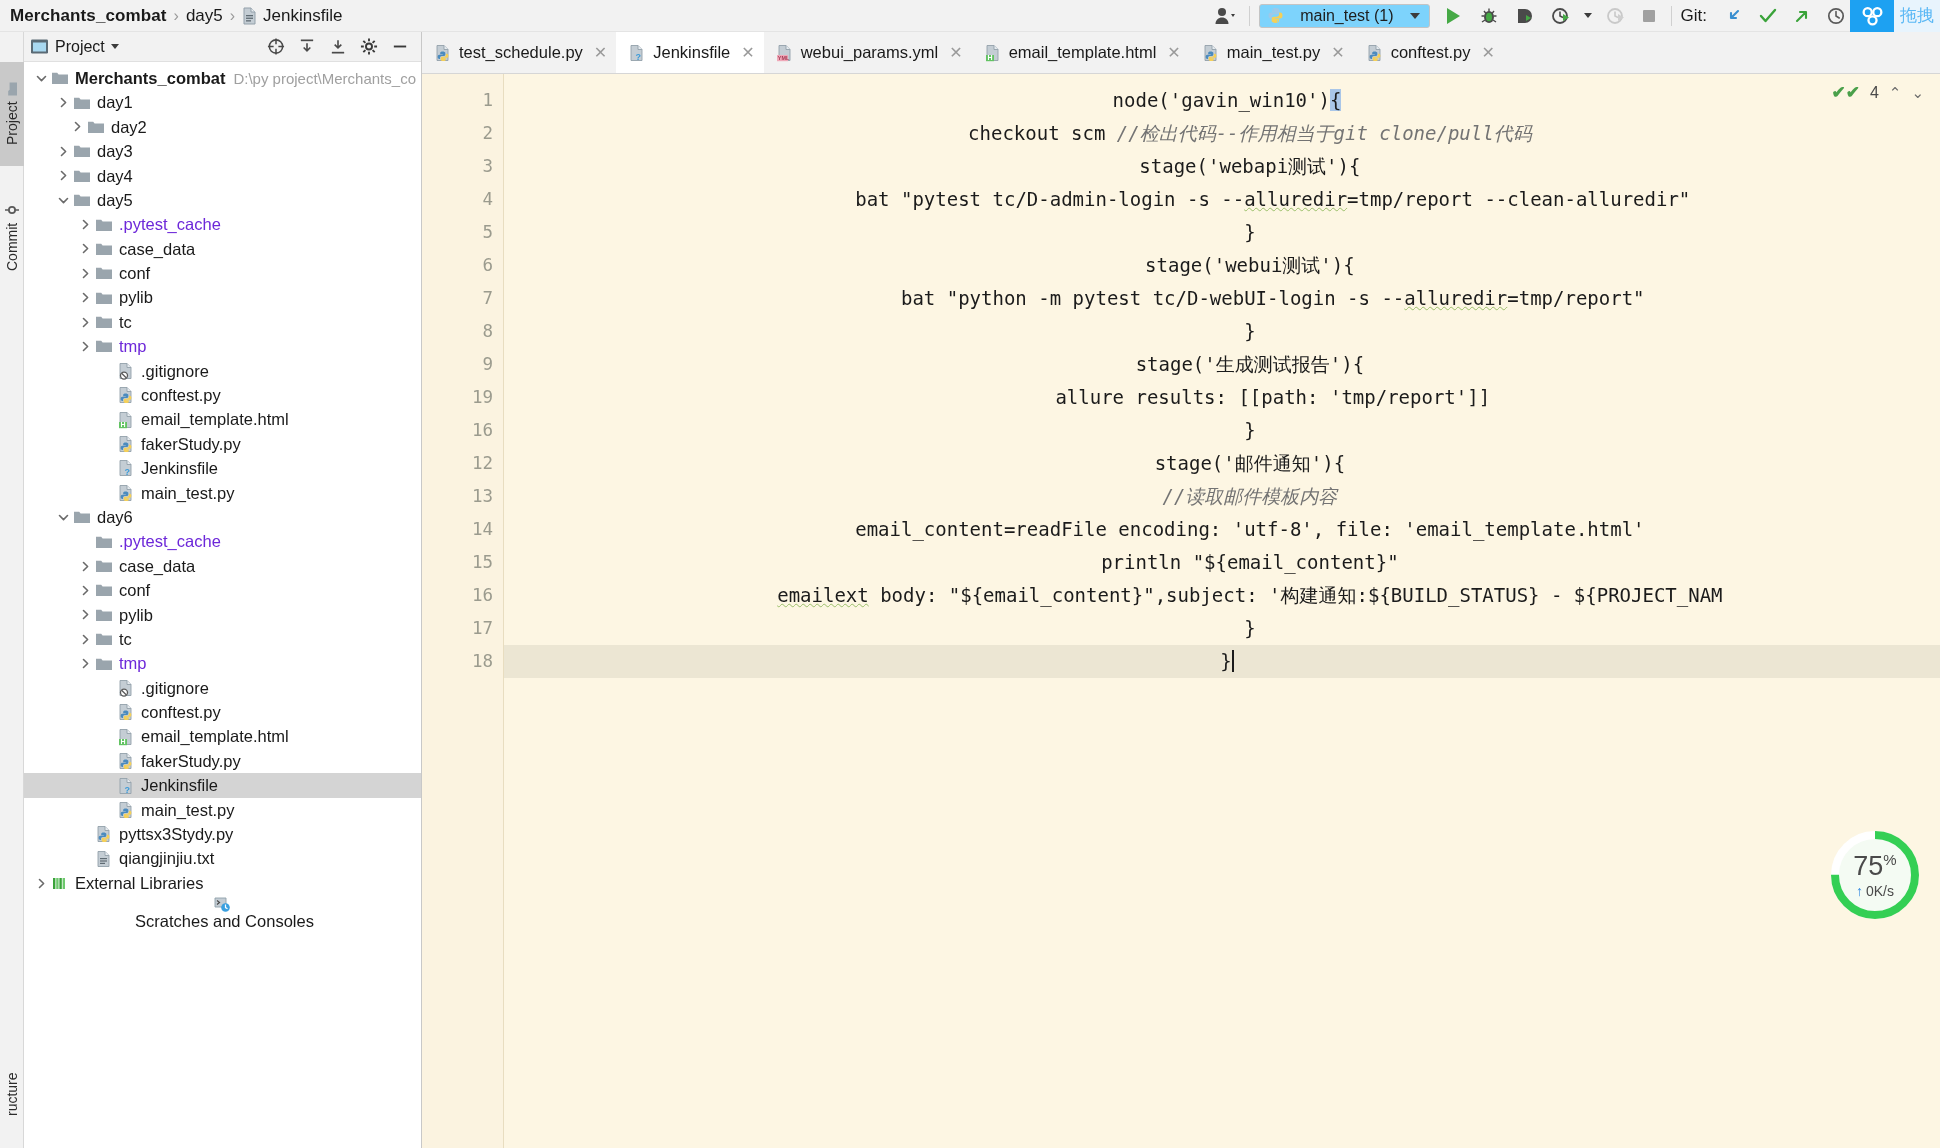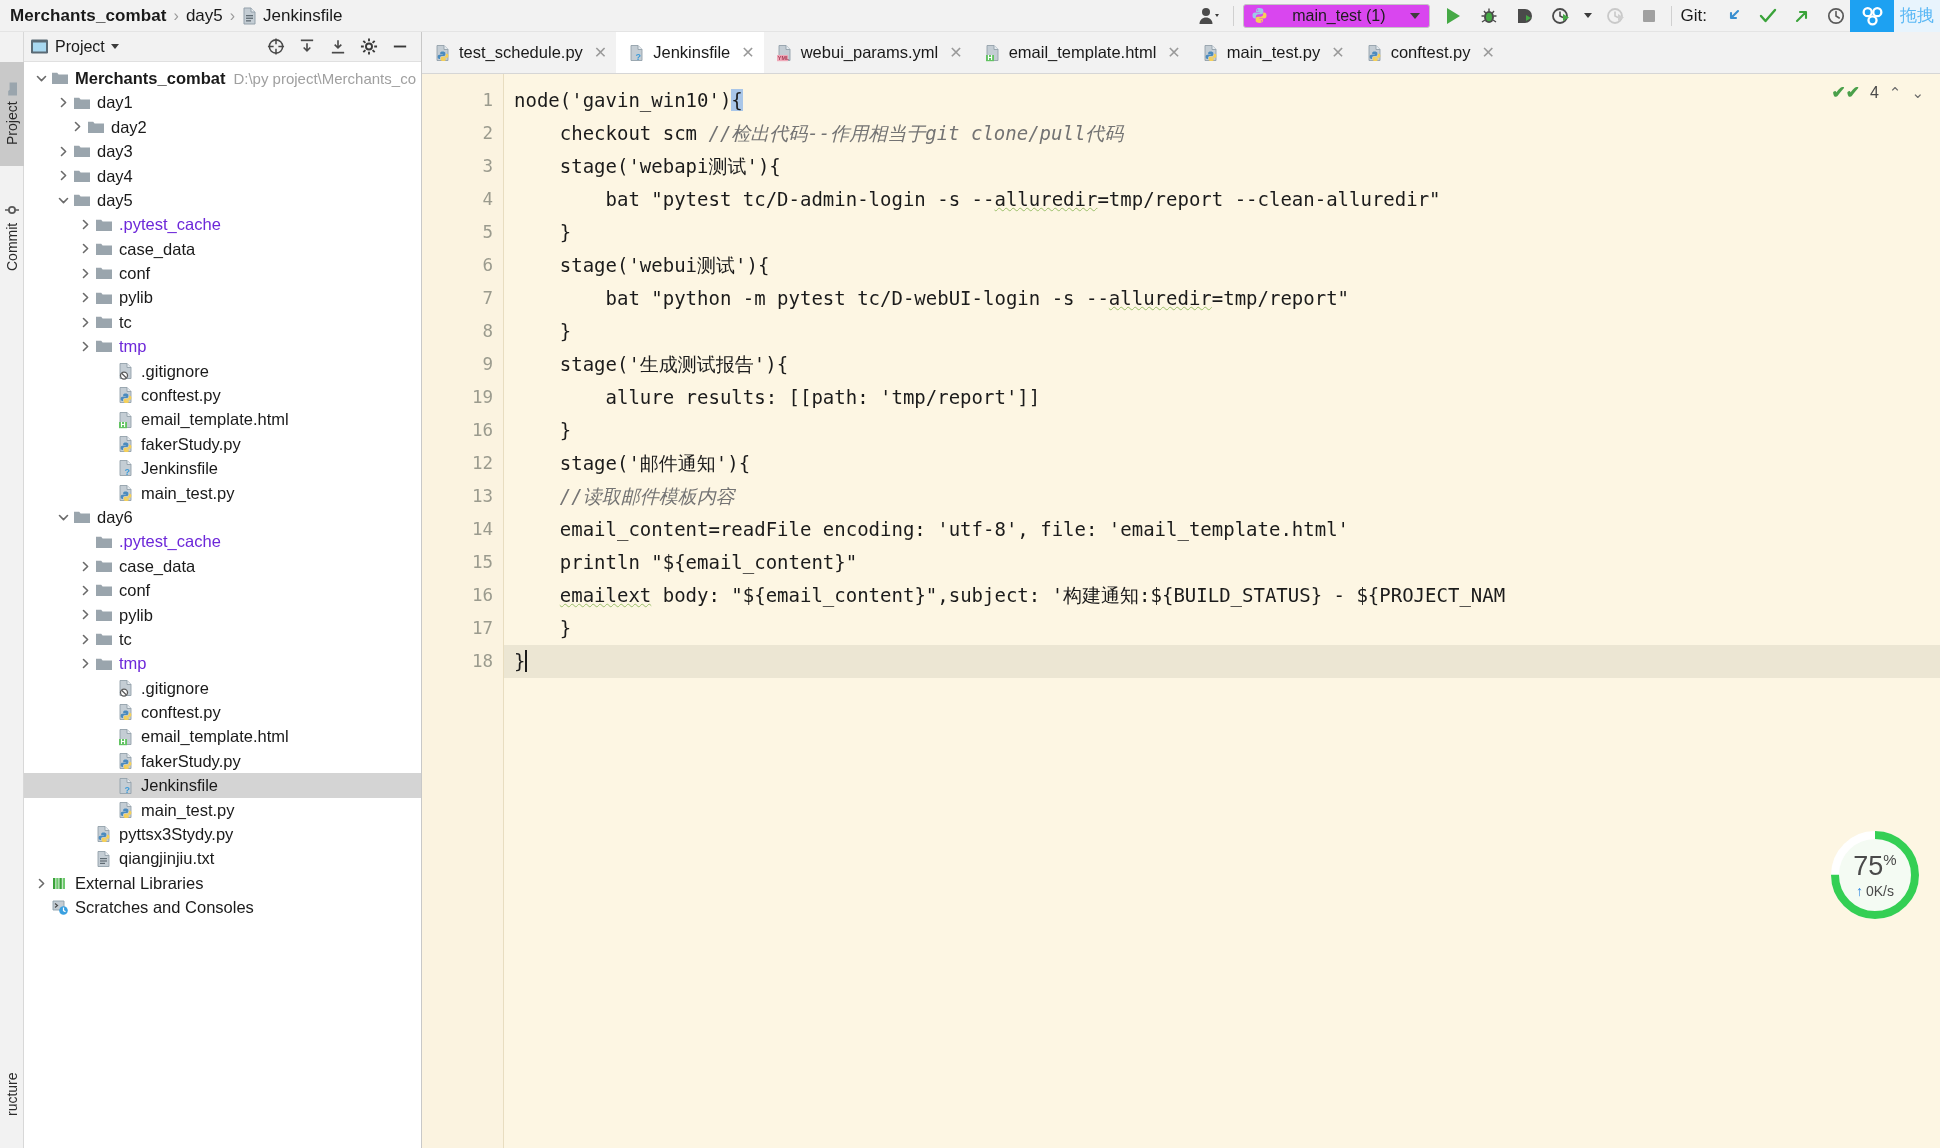--- a/index.html
+++ b/index.html
@@ -24,23 +24,23 @@
   .breadcrumb { display: flex; align-items: center; gap: 6px; font-size: 17px; color: #1a1a1a; }
   .crumb-proj { font-weight: bold; letter-spacing: .1px; }
   .crumb-sep { color: #9b9b9b; font-size: 16px; margin: 0 1px; }
   .crumb-plain { color: #1a1a1a; }
   .crumb-file { display: flex; align-items: center; gap: 6px; }
 
   .topbar-right { margin-left: auto; display: flex; align-items: center; height: 100%; }
   .tb-sep { width: 1px; height: 20px; background: #d0d0d0; margin: 0 9px; }
   .tb-btn { display: flex; align-items: center; justify-content: center; height: 26px; padding: 0 4px; cursor: pointer; }
   .runconfig {
-    display: flex; align-items: center; gap: 24px;
+    display: flex; align-items: center; gap: 16px;
     height: 24px; padding: 0 9px 0 7px;
-    background: #d946ef; border: 1px solid #c4c4c4; border-radius: 3px;
+    background: #7dd3fc; border: 1px solid #c4c4c4; border-radius: 3px;
     font-size: 16px; color: #1d1d1d;
   }
   .caret { width: 0; height: 0; border-left: 5px solid transparent; border-right: 5px solid transparent; border-top: 6px solid #3c3c3c; }
   .caret.sm { border-left-width: 4px; border-right-width: 4px; border-top-width: 5px; }
   .gitlabel { font-size: 17px; color: #1a1a1a; margin-right: 13px; }
   .blue-tile { width: 44px; height: 32px; background: #1da1f2; display: flex; align-items: center; justify-content: center; }
   .cjk-tile { height: 32px; background: #e8f4fd; color: #5bb8f5; font-size: 17px; display: flex; align-items: center; padding: 0 6px; }
 
   
   .body { flex: 1; display: flex; min-height: 0; }
@@ -82,21 +82,21 @@
   .tabbar { height: 42px; min-height: 42px; background: #f2f2f2; display: flex; align-items: stretch; border-bottom: 1px solid #d6d6d6; overflow: hidden; }
   .etab { display: flex; align-items: center; gap: 7px; padding: 0 9px 0 12px; font-size: 16.5px; color: #1a1a1a; cursor: pointer; border-right: none; white-space: nowrap; }
   .etab.active { background: #fff; }
   .etab .x { color: #9a9a9a; font-size: 16px; margin-left: 4px; }
 
   .editwrap { flex: 1; display: flex; min-height: 0; position: relative; background: #fdf6e3; }
   .gutter { width: 82px; min-width: 82px; background: #fbf3e0; text-align: right; padding-top: 10px; padding-right: 11px; position: relative; }
   .gutter::after { content: ""; position: absolute; right: 0; top: 0; bottom: 0; width: 1px; background: #e8ddc0; }
   .lnum { height: 33px; line-height: 33px; font-family: "DejaVu Sans Mono", monospace; font-size: 17.5px; color: #9b9b8e; }
   .codecol { flex: 1; padding-top: 10px; position: relative; overflow: hidden; background: #fdf6e3; }
-  .codeline { height: 33px; line-height: 33px; font-family: "DejaVu Sans Mono", monospace; font-size: 19px; color: #1b1b1b; white-space: pre; padding-left: 10px; }
+  .codeline { height: 33px; line-height: 33px; font-family: "DejaVu Sans Mono", monospace; font-size: 19px; color: #1b1b1b; white-space: pre; padding-left: 10px; text-align: center; }
   .codeline.cur { background: #ece6d3; }
   .cmt { color: #737373; font-style: italic; }
   .brace-hl { background: #a9c6e8; }
   .squiggle { text-decoration: underline; text-decoration-style: wavy; text-decoration-color: #9bbf6a; text-decoration-thickness: 1px; }
   .caretbar { display: inline-block; width: 2px; height: 22px; background: #1b1b1b; vertical-align: -4px; }
 
   .inspector { position: absolute; top: 8px; right: 16px; display: flex; align-items: center; gap: 10px; font-size: 16px; color: #4a4a4a; }
   .chk { color: #4aa04a; font-weight: bold; font-size: 17px; }
   .arrw { color: #6a6a6a; font-size: 15px; cursor: pointer; }
 
@@ -710,21 +710,21 @@
             <span class="ticon">
               <svg width="18" height="18" viewBox="0 0 18 18">
                 <rect x="2" y="4" width="2.4" height="11" fill="#3aa33a"></rect>
                 <rect x="5.2" y="4" width="2.4" height="11" fill="#6ec96e"></rect>
                 <rect x="8.4" y="4" width="2.4" height="11" fill="#3aa33a"></rect>
                 <rect x="11.6" y="4" width="2.4" height="11" fill="#6ec96e"></rect>
               </svg>
             </span>
             <span class="tlabel">External Libraries</span>
           </div>
-          <div class="trow" style="padding-left: 8px;">
+          <div class="trow" style="padding-left: 8px; flex-direction: column;">
             <span class="tw"></span>
             <span class="ticon">
               <svg width="18" height="18" viewBox="0 0 18 18">
                 <path d="M2 3h11v9H2z" fill="#c4cdd4" stroke="#8fa0aa" stroke-width="0.9"></path>
                 <path d="M4 5.5l2.5 2L4 9.5" stroke="#4a4a4a" stroke-width="1.2" fill="none"></path>
                 <circle cx="12.5" cy="12.5" r="4.3" fill="#3aa0e0"></circle>
                 <path d="M12.5 9.6v3l2 1.2" stroke="#fff" stroke-width="1.2" fill="none"></path>
               </svg>
             </span>
             <span class="tlabel">Scratches and Consoles</span>

